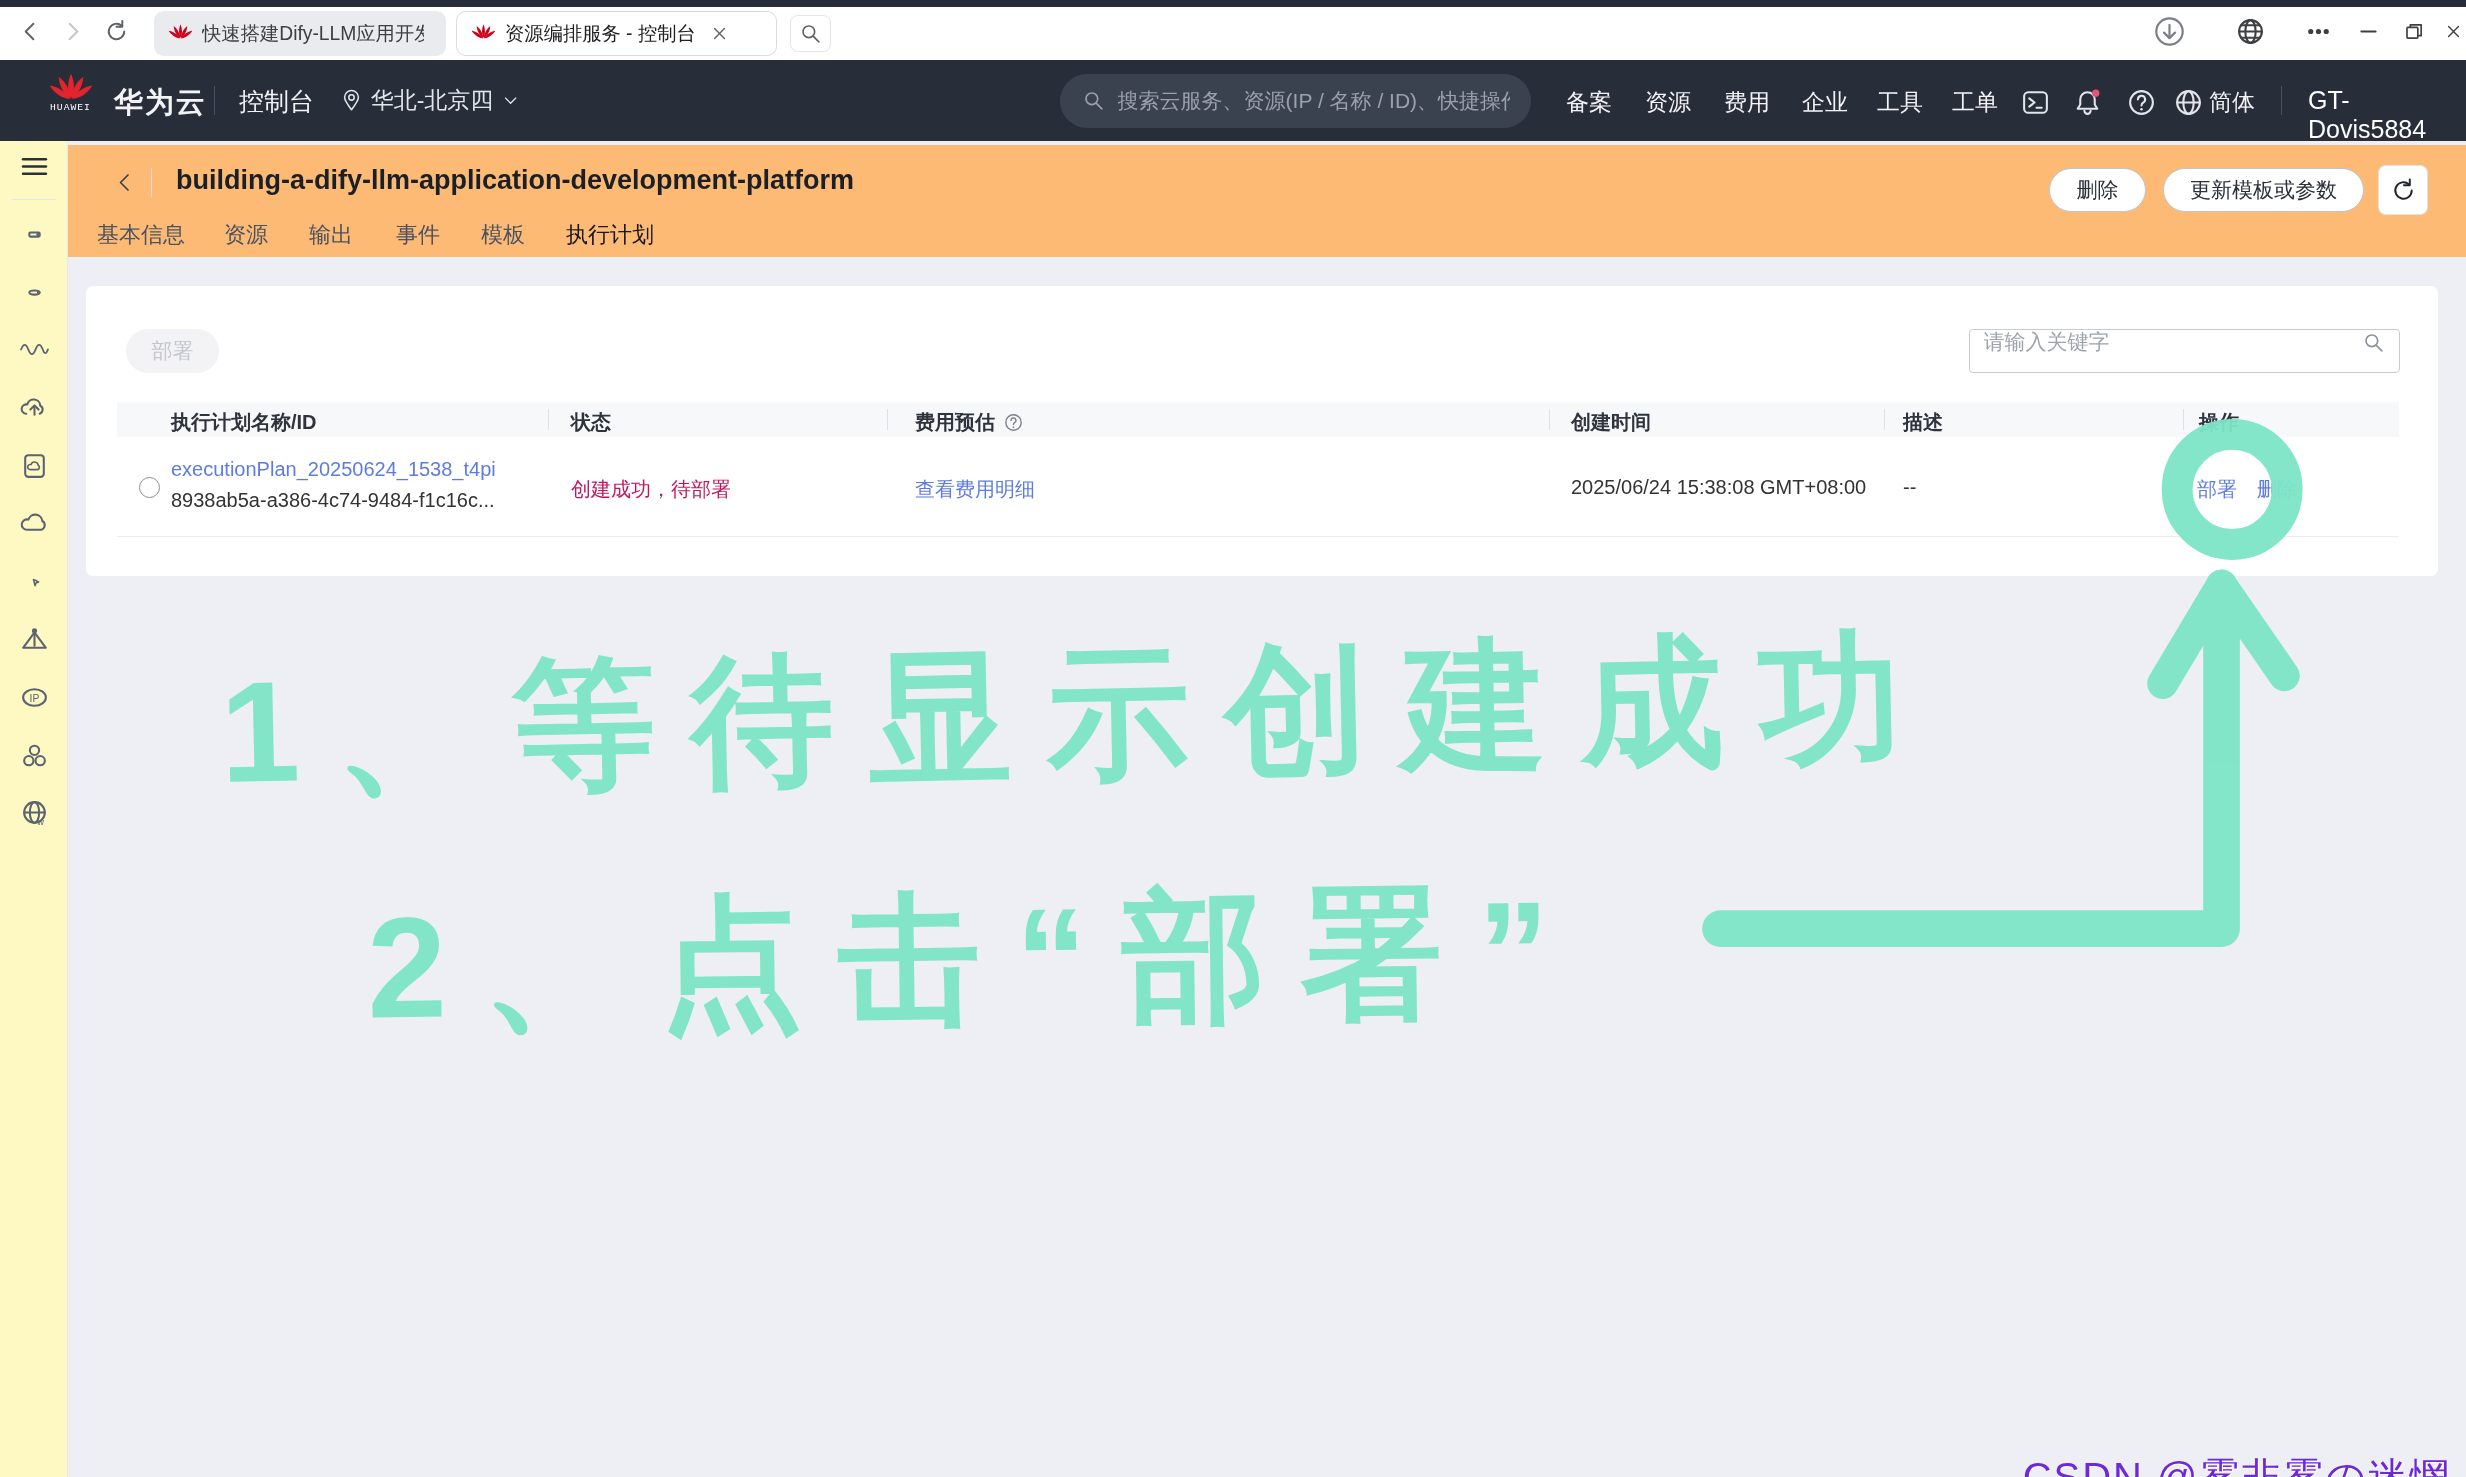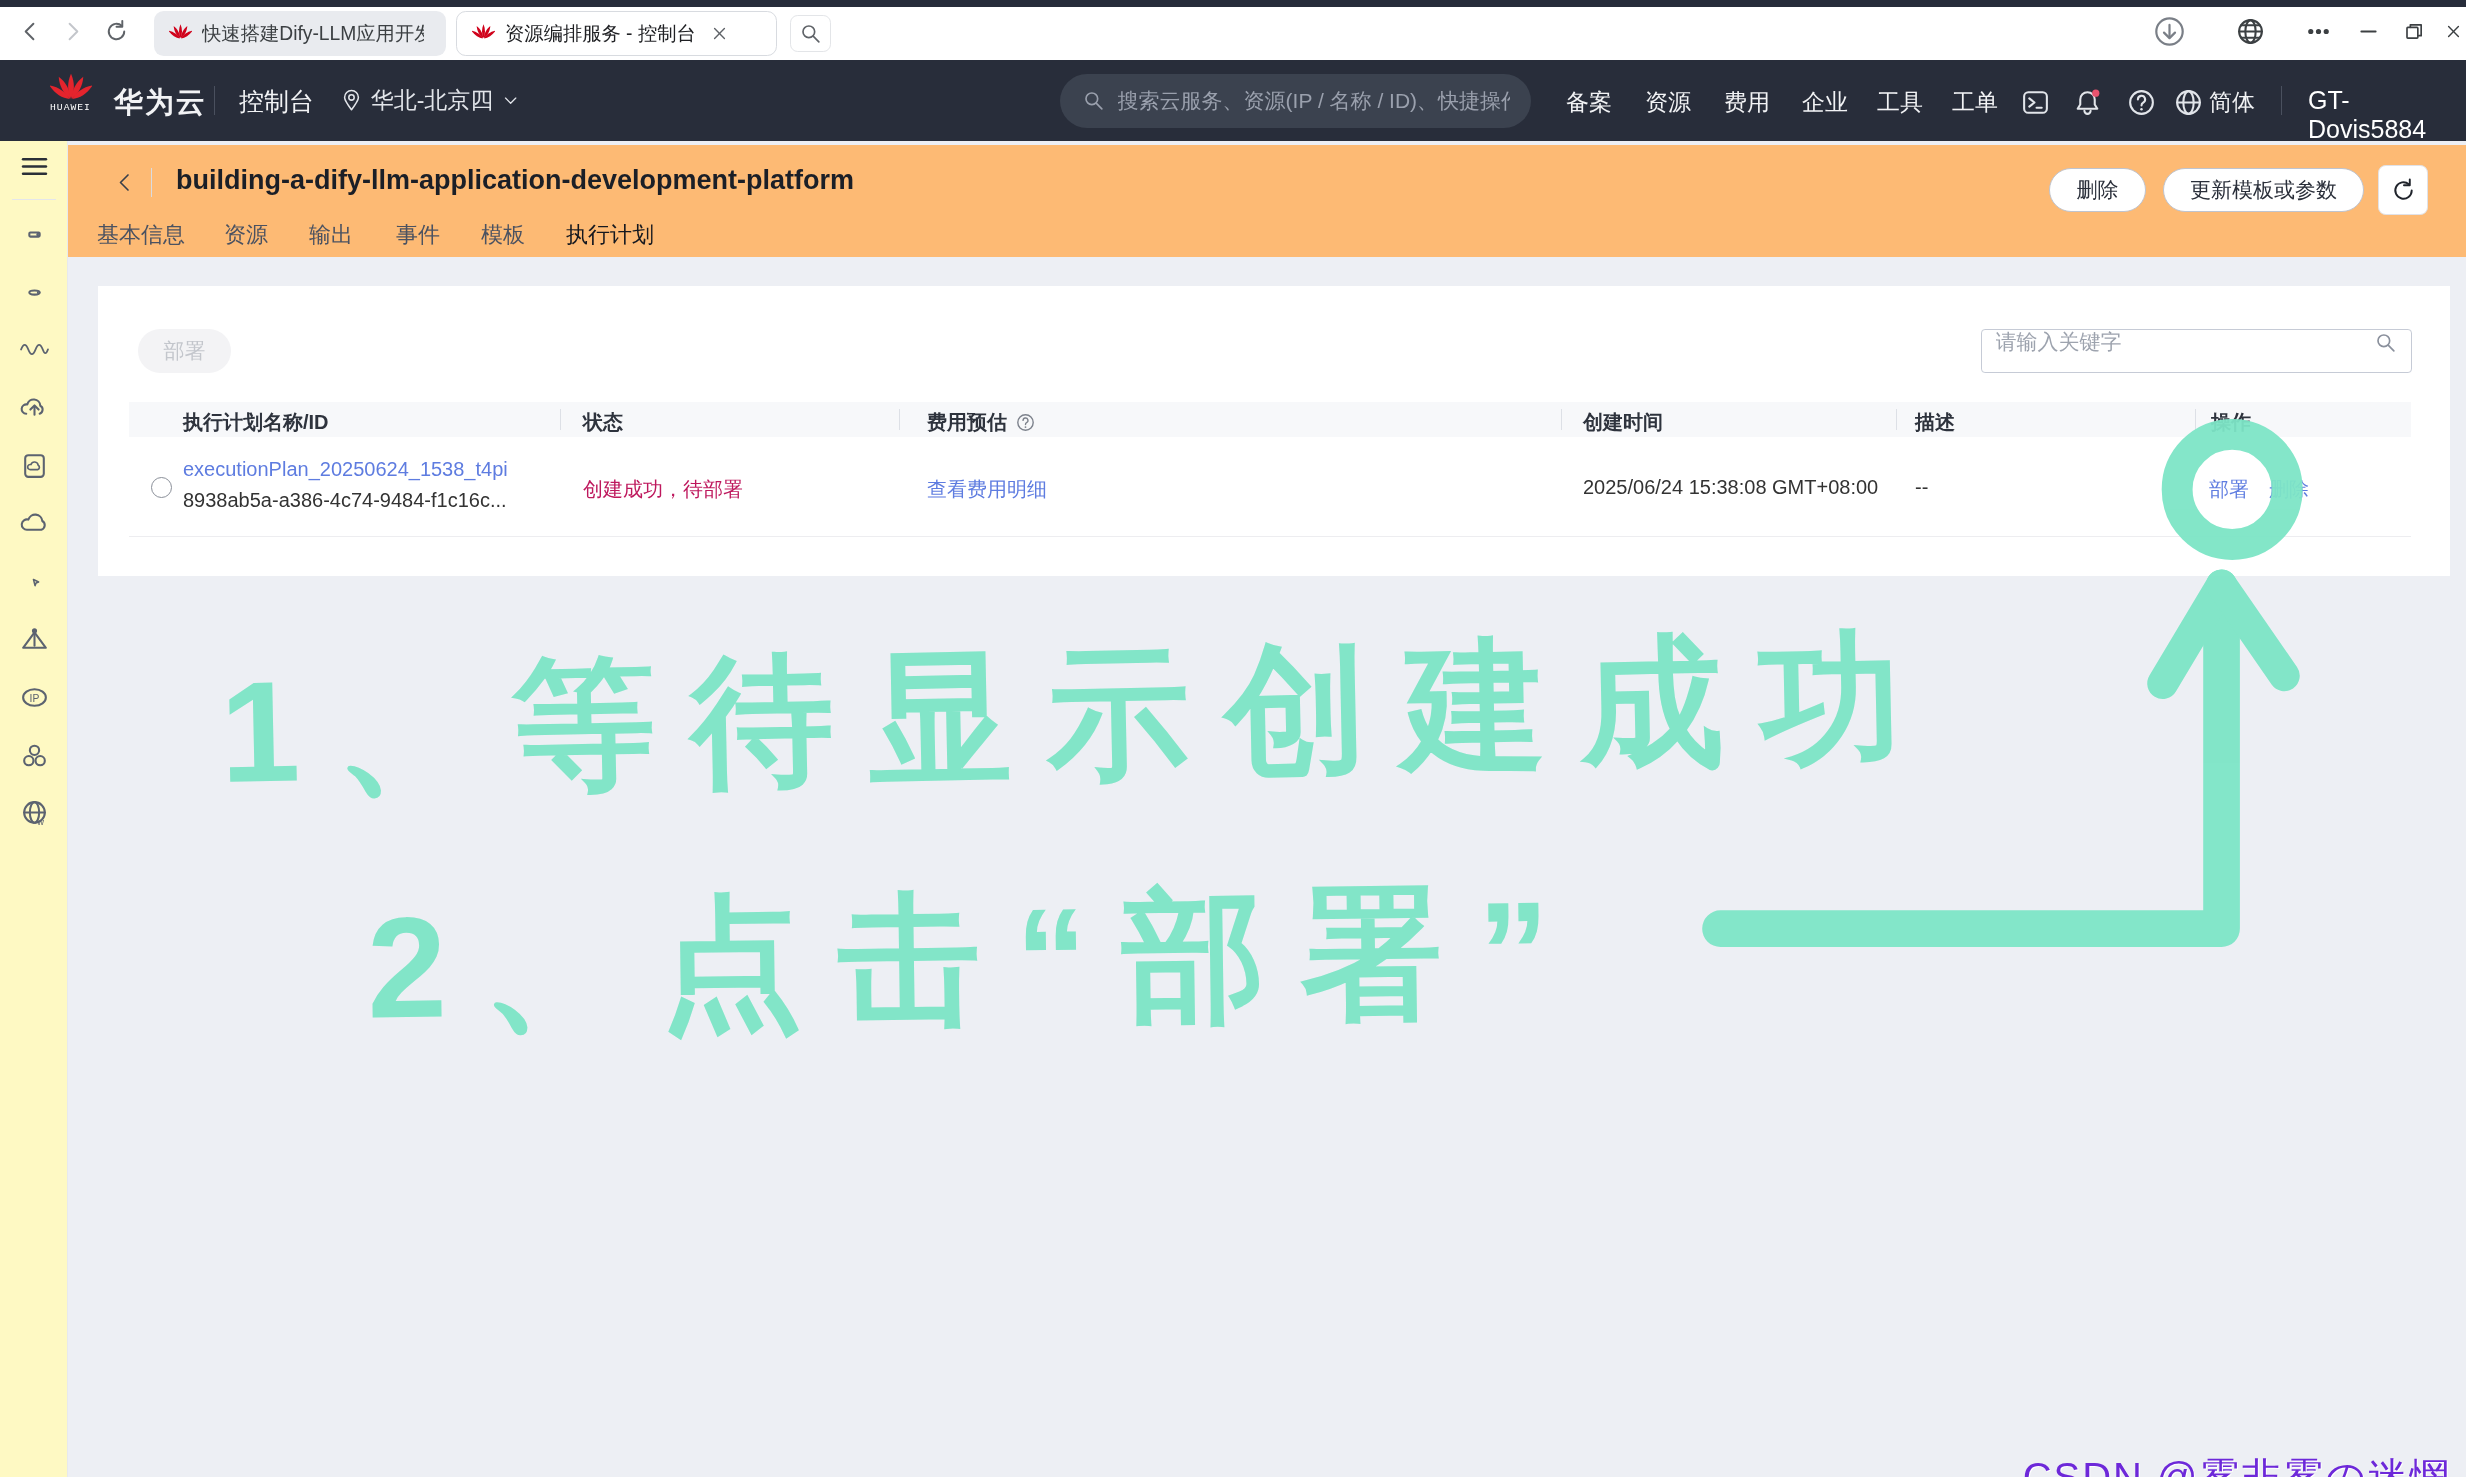--- a/index.html
+++ b/index.html
@@ -41,21 +41,21 @@
   .backbtn { position:absolute; left:41px; top:21px; width:33px; height:33px; color:#3a3f4a; display:flex; align-items:center; justify-content:center; }
   .phead .tdiv { position:absolute; left:83px; top:23px; width:1px; height:29px; background:#d9dbe0; }
   .ptitle { position:absolute; left:108px; top:20px; font-size:27px; font-weight:bold; color:#1b1f27; }
   .pill { position:absolute; top:23px; height:44px; border:1px solid #bfc4cf; border-radius:22px; background:#fff; font-size:21px; color:#2a2f3a; display:flex; align-items:center; justify-content:center; }
   .refreshbtn { position:absolute; left:2310px; top:20px; width:50px; height:50px; border:1px solid #e0e2e8; border-radius:7.7px; background:#fff; display:flex; align-items:center; justify-content:center; color:#20242c; }
   .ptab { position:absolute; top:75px; font-size:22px; color:#4b5261; padding-bottom:11.6px; }
   .ptab.active { color:#15181f; border-bottom:2.9px solid #20242c; }
 
   
   .content-bg { position:absolute; left:68px; top:257px; width:2399px; height:1220px; background:#edeff4; }
-  .card { position:absolute; left:98px; top:286px; width:2352px; height:290px; background:#fff; border-radius:0; }
+  .card { position:absolute; left:86px; top:286px; width:2352px; height:290px; background:#fff; border-radius:7px; }
   .deploy-disabled { position:absolute; left:40px; top:43px; width:93px; height:44px; border-radius:22px; background:#f3f3f5; color:#c3c6cc; font-size:21px; display:flex; align-items:center; justify-content:center; }
   .kw-search { position:absolute; left:1883px; top:43px; width:431px; height:44px; border:1px solid #c6cbd6; border-radius:3.9px; background:#fff; display:flex; align-items:flex-start; padding:0 13.5px; }
   .kw-search input { border:none; outline:none; font-size:21px; color:#333; width:100%; font-family:inherit; }
   .kw-search input::placeholder { color:#9da3ae; }
   .kw-search .mag { color:#8a909c; flex:0 0 auto; }
 
   .tbl { position:absolute; left:31px; top:116px; width:2282px; }
   .tbl-head { position:relative; height:35px; background:#f7f8fa; }
   .th { position:absolute; top:6.8px; font-size:20px; font-weight:bold; color:#2e333d; display:flex; align-items:center; gap:7.7px; }
   .colsep { position:absolute; top:6.8px; width:1px; height:21px; background:#dde0e6; }

